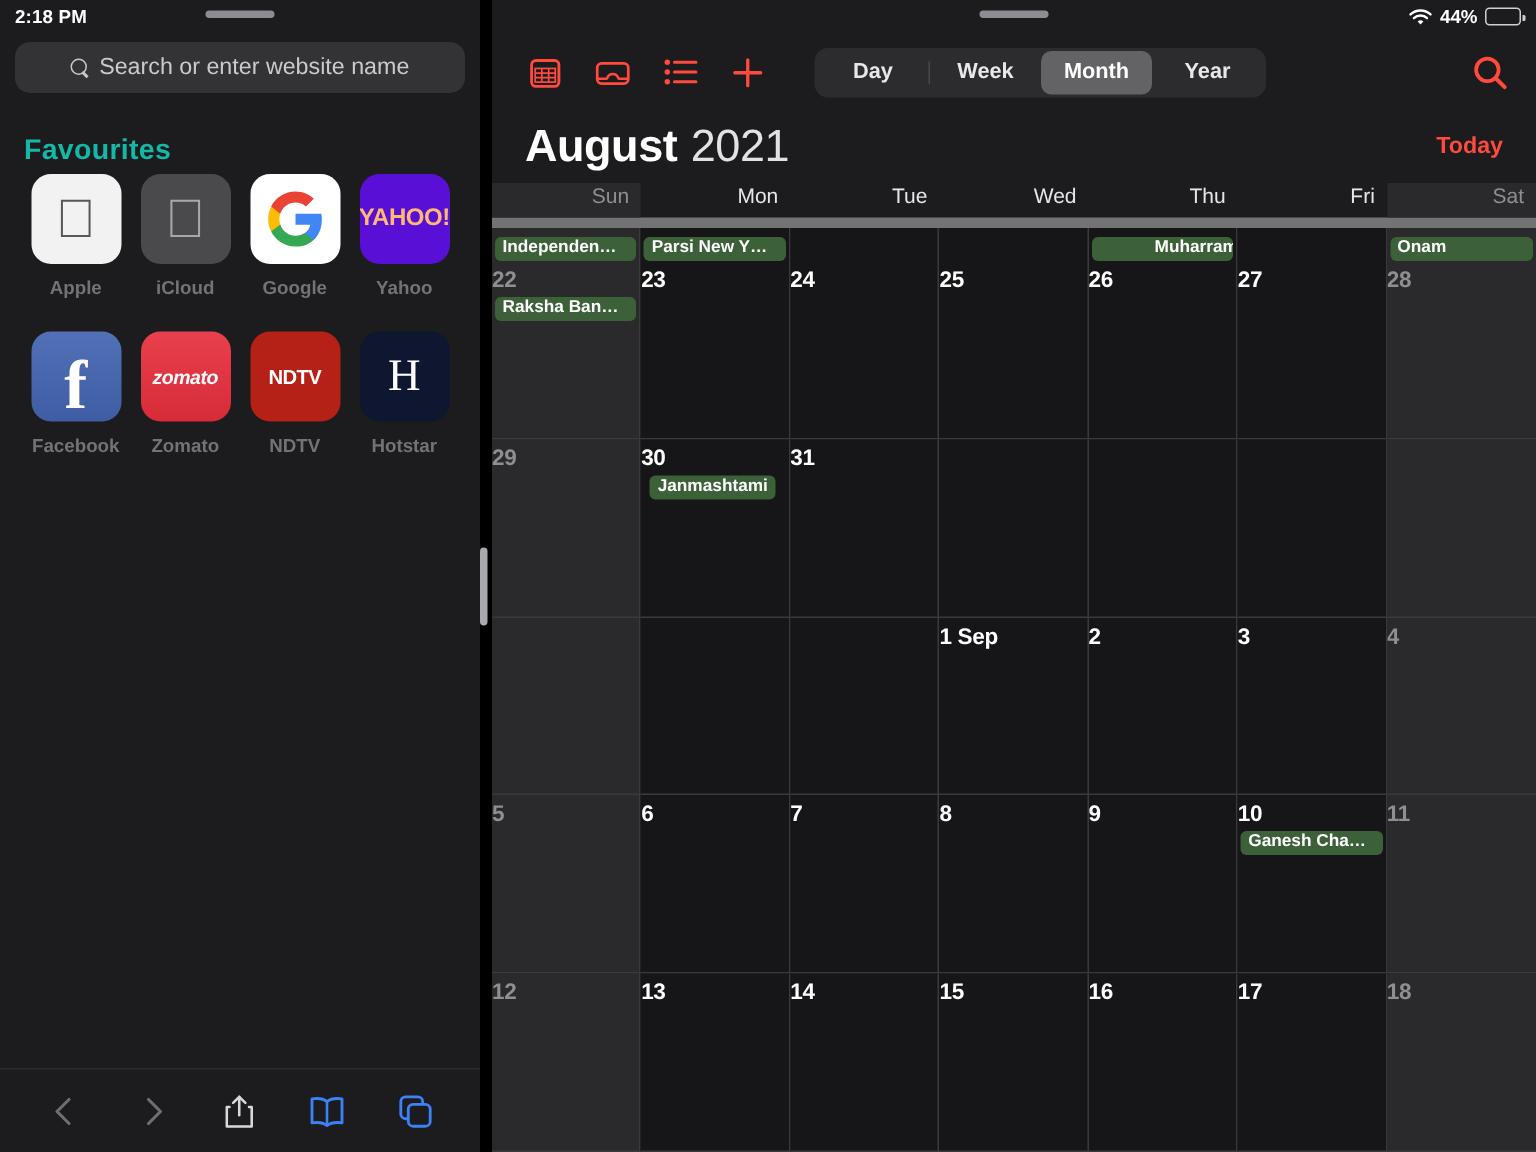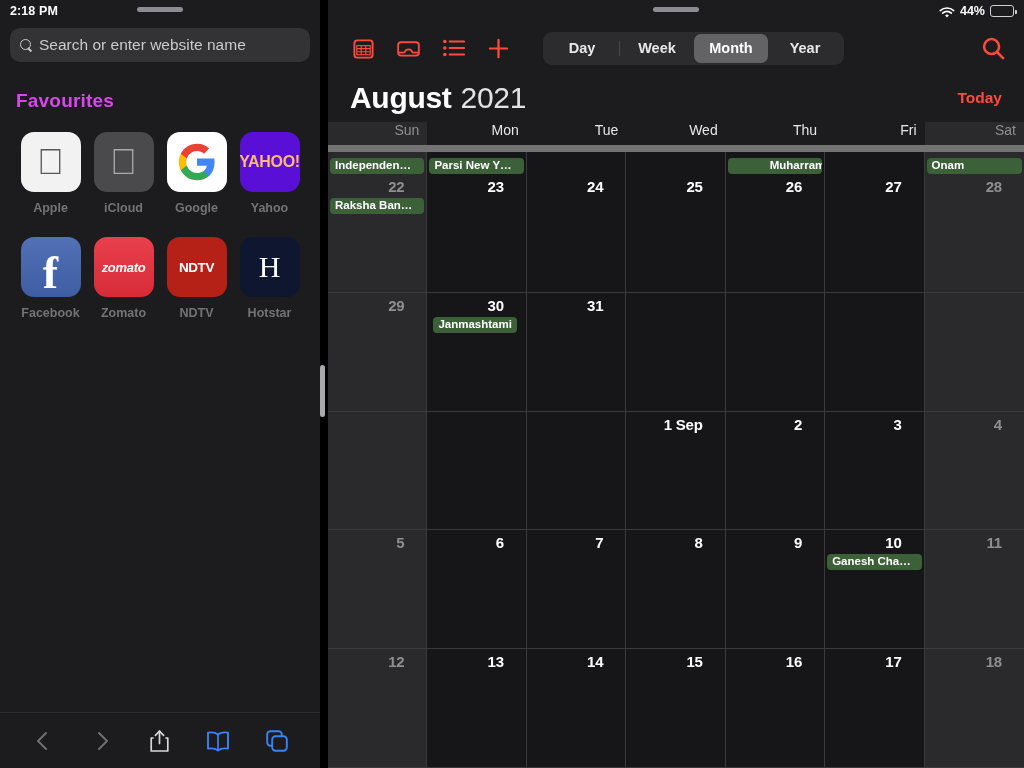--- a/index.html
+++ b/index.html
@@ -30,41 +30,41 @@
     margin-left: 10px; letter-spacing: .1px;
   }
   .grabber {
     position: absolute; left: 50%; transform: translateX(-50%);
     top: 7px; width: 46px; height: 5px; border-radius: 3px;
     background: #8c8c92;
   }
   .safari-urlrow { padding: 6px 10px 10px 10px; }
   .urlbar {
     height: 34px; border-radius: 10px; background: #333336;
-    display: flex; align-items: center; 
+    display: flex; align-items: center; justify-content: center;
     gap: 7px; padding: 0 10px;
   }
   .urlbar .mag {
     width: 12px; height: 12px; flex: 0 0 12px; position: relative;
   }
   .urlbar .mag::before {
     content: ""; position: absolute; left: 0; top: 0;
     width: 9px; height: 9px; border: 1.6px solid #c8c8cc; border-radius: 50%;
   }
   .urlbar .mag::after {
     content: ""; position: absolute; left: 8px; top: 8px;
     width: 5px; height: 1.6px; background: #c8c8cc;
     transform: rotate(45deg); transform-origin: left center;
   }
   .urlbar .ph { font-size: 15.5px; color: #c9c9ce; white-space: nowrap; }
 
   .safari-body { flex: 1 1 auto; padding: 18px 14px 0 14px; overflow: hidden; }
   .fav-title {
-    font-size: 19px; font-weight: bold; color: #d946ef;
-    margin: 0 0 20px 2px; letter-spacing: .2px;
+    font-size: 19px; font-weight: bold; color: #14b8a6;
+    margin: 0 0 4px 2px; letter-spacing: .2px;
   }
   .fav-grid { display: grid; grid-template-columns: repeat(4, 1fr); row-gap: 22px; }
   .fav-item { display: flex; flex-direction: column; align-items: center; }
   .fav-tile {
     width: 60px; height: 60px; border-radius: 13px;
     display: flex; align-items: center; justify-content: center;
     overflow: hidden; position: relative;
   }
   .fav-label {
     margin-top: 9px; font-size: 12.5px; font-weight: bold; color: #737373;
@@ -178,21 +178,21 @@
     position: relative;
     border-right: 1px solid #3a3a3c;
     border-bottom: 1px solid #3a3a3c;
     background: #161618;
     padding: 4px 0 0 0;
     overflow: hidden;
   }
   .cell.weekend { background: #2a2a2d; }
   .cell:nth-child(7n) { border-right: none; }
   .daynum {
-    display: block; text-align: right; padding-right: 22px;
+    display: block; text-align: left; padding-right: 0;
     font-size: 15px; font-weight: bold; color: #ffffff;
     line-height: 17px; letter-spacing: -.2px;
   }
   .daynum.muted { color: #8e8e93; }
   .daynum.blank { visibility: hidden; }
   .evt {
     margin: 3px 2px 0 2px;
     background: #3c6138;
     border-radius: 4px;
     color: #fff;

